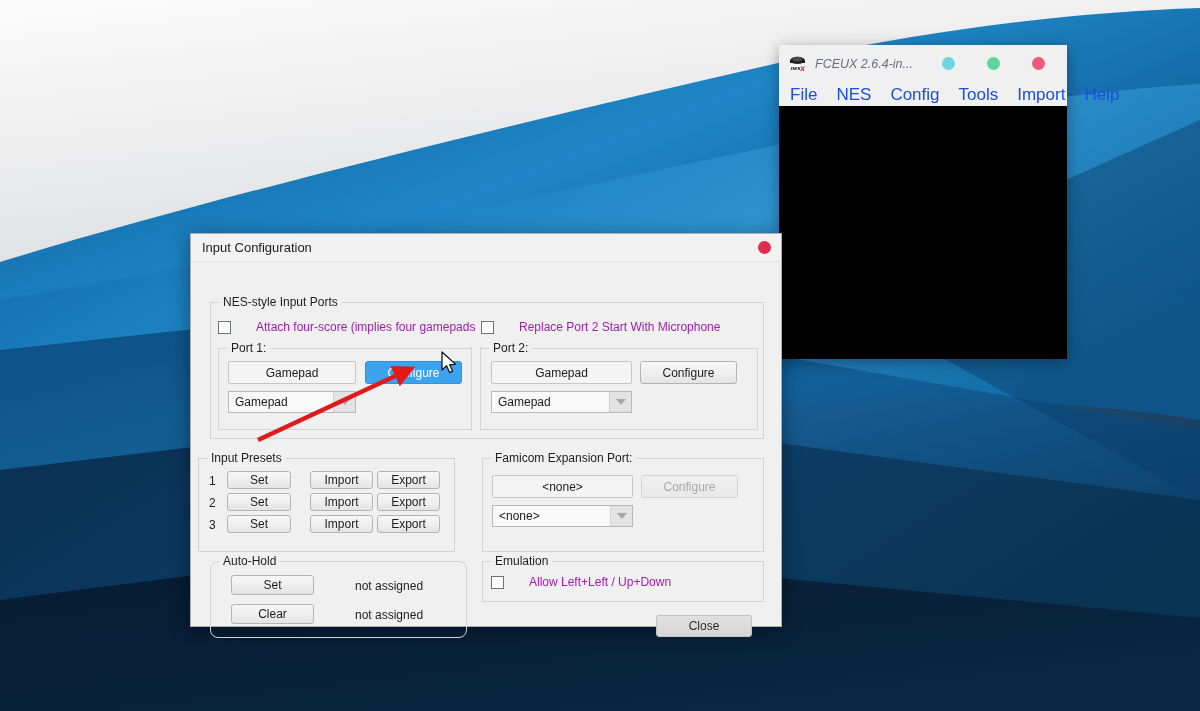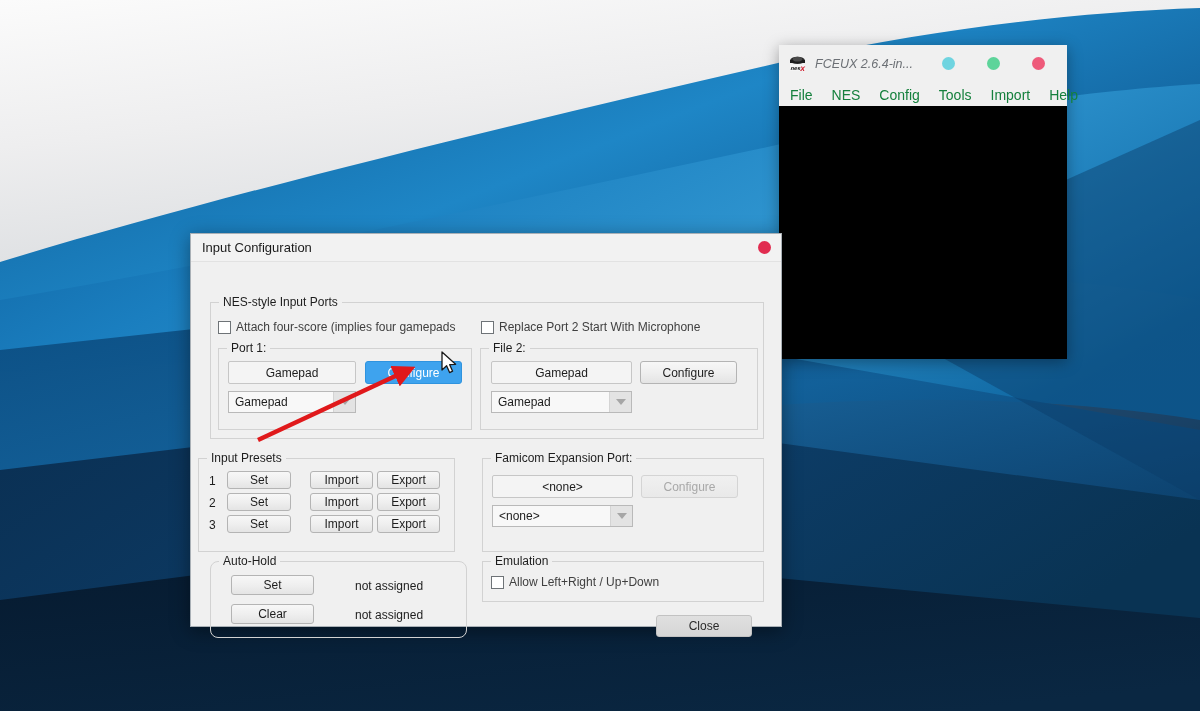--- a/index.html
+++ b/index.html
@@ -62,22 +62,22 @@
   .win-dot { width: 13px; height: 13px; border-radius: 50%; }
 
   #fceux-menubar {
     height: 23px;
     display: flex; align-items: center;
     padding-left: 8px;
     gap: 13px;
     background: #f0f0f0;
   }
   .menu-item {
-    font-size: 14px;
-    color: #15803d;
+    font-size: 17px;
+    color: #1d4ed8;
     padding: 1px 3px;
     white-space: nowrap;
   }
   #fceux-viewport {
     position: absolute;
     left: 0; top: 61px;
     width: 288px; height: 253px;
     background: #000000;
   }
 
@@ -132,21 +132,21 @@
   }
 
   
   .cb-row { display: flex; align-items: center; gap: 5px; }
   .cb-box {
     width: 11px; height: 11px;
     border: 1px solid #6e7377;
     background: #ffffff;
     flex: 0 0 auto;
   }
-  .cb-label { font-size: 12px; color: #404040; white-space: nowrap; }
+  .cb-label { font-size: 12px; color: #a21caf; white-space: nowrap; margin-left: 20px; }
 
   
   .btn {
     border: 1px solid #b4b4b4;
     border-radius: 3px;
     background: linear-gradient(to bottom, #f7f7f7 0%, #efefef 50%, #e4e4e4 100%);
     font-size: 12px;
     color: #1d1d1d;
     display: flex; align-items: center; justify-content: center;
     text-align: center;
@@ -337,21 +337,21 @@
 
           <div class="combo" style="position:absolute; left:9px; top:42px; width:128px; height:22px;">
             <span class="combo-text">Gamepad</span>
             <span class="combo-arrow">
                 <span class="arrow-glyph"></span>
               </span>
           </div>
         </div>
 
         <div class="group" style="left:269px; top:45px; width:276px; height:80px;">
-          <span class="group-title">File 2:</span>
+          <span class="group-title">Port 2:</span>
 
           <div class="btn flat" style="position:absolute; left:10px; top:12px; width:141px; height:23px;">
             <span>Gamepad</span>
           </div>
 
           <div class="btn" style="position:absolute; left:159px; top:12px; width:97px; height:23px;">
             <span>Configure</span>
           </div>
 
           <div class="combo" style="position:absolute; left:10px; top:42px; width:141px; height:22px;">
@@ -431,21 +431,21 @@
           <span>Clear</span>
         </div>
         <span class="static-text" style="position:absolute; left:112px; top:46px;">not assigned</span>
       </div>
 
       <div class="group" style="left:291px; top:299px; width:280px; height:39px;">
         <span class="group-title">Emulation</span>
 
         <div class="cb-row" style="position:absolute; left:8px; top:13px;">
           <span class="cb-box"></span>
-          <span class="cb-label">Allow Left+Right / Up+Down</span>
+          <span class="cb-label">Allow Left+Left / Up+Down</span>
         </div>
       </div>
 
       <div class="btn close-btn" style="position:absolute; left:465px; top:353px; width:96px; height:22px;">
         <span>Close</span>
       </div>
 
     </div>
   </div>
 

